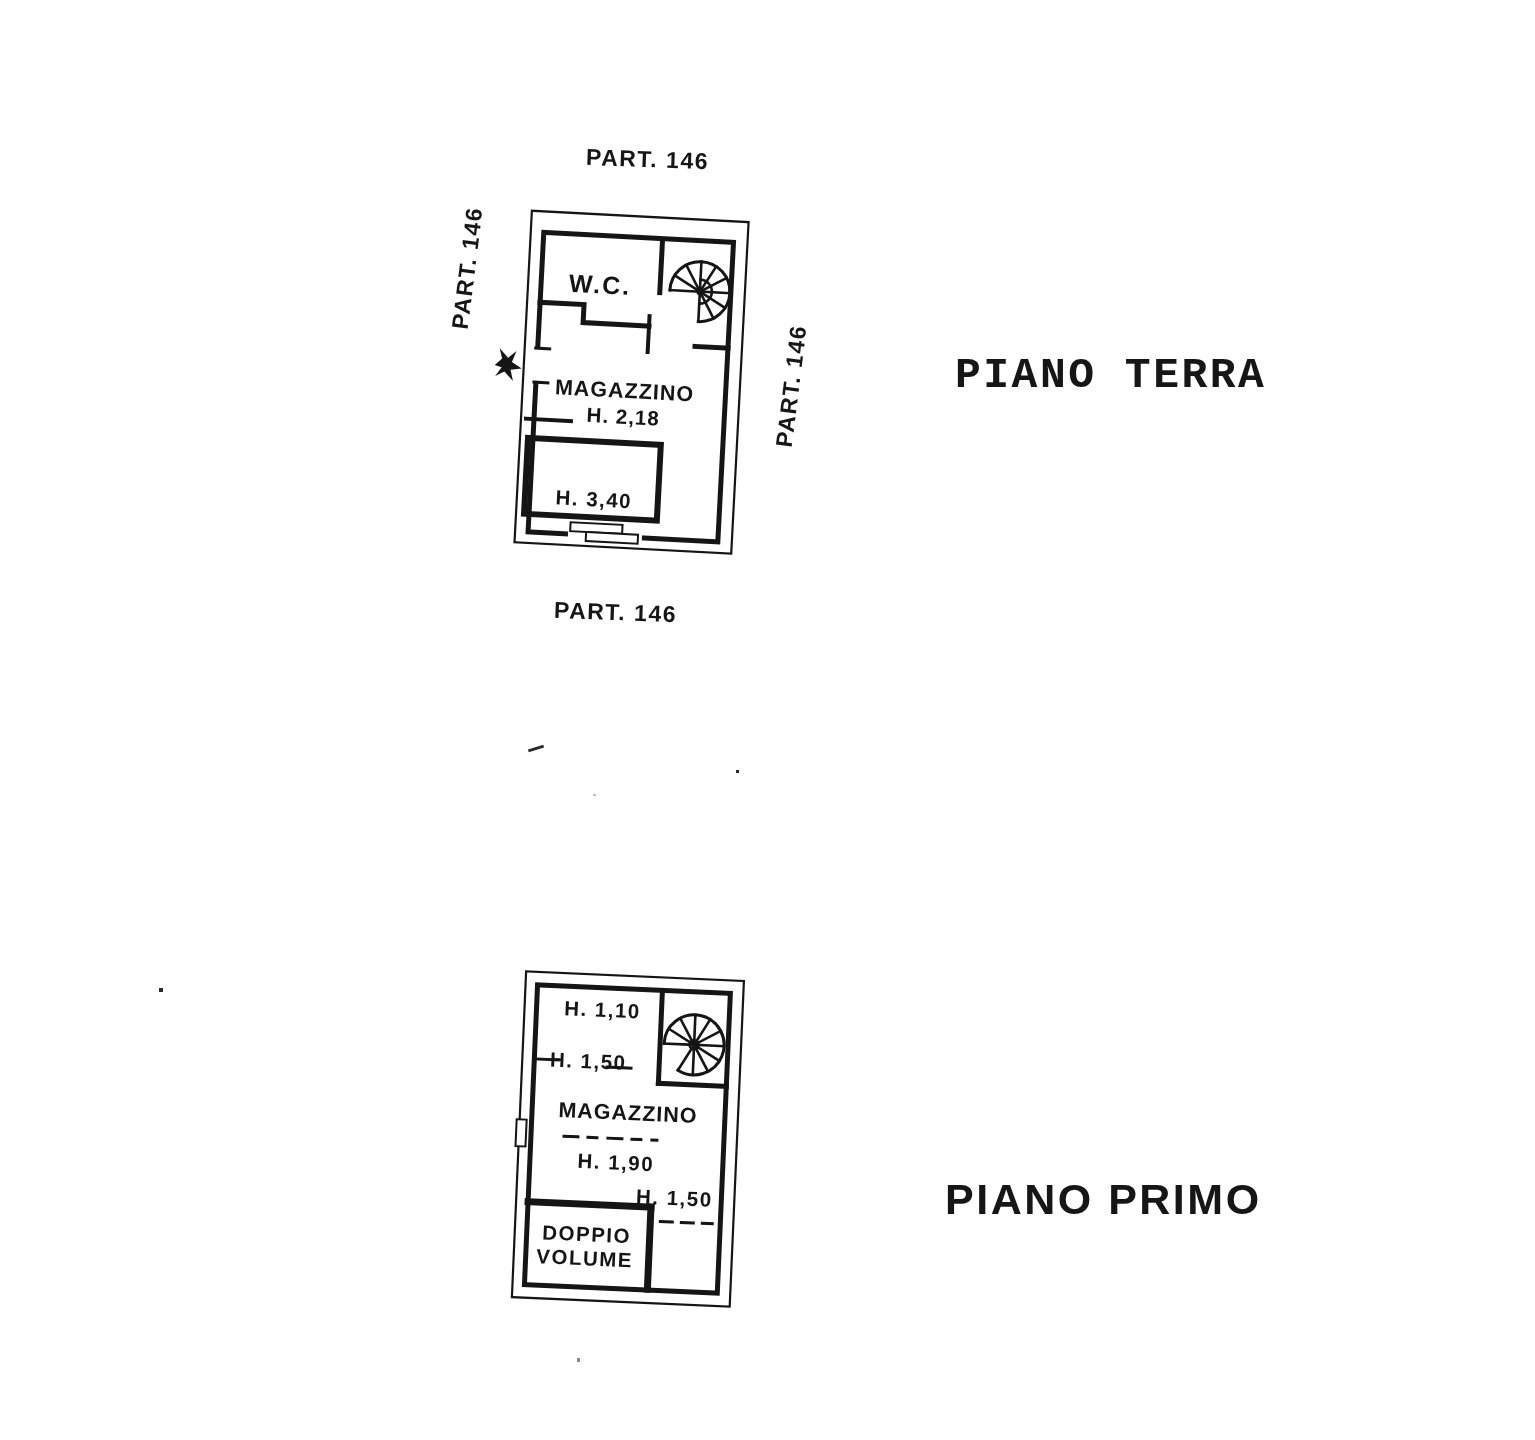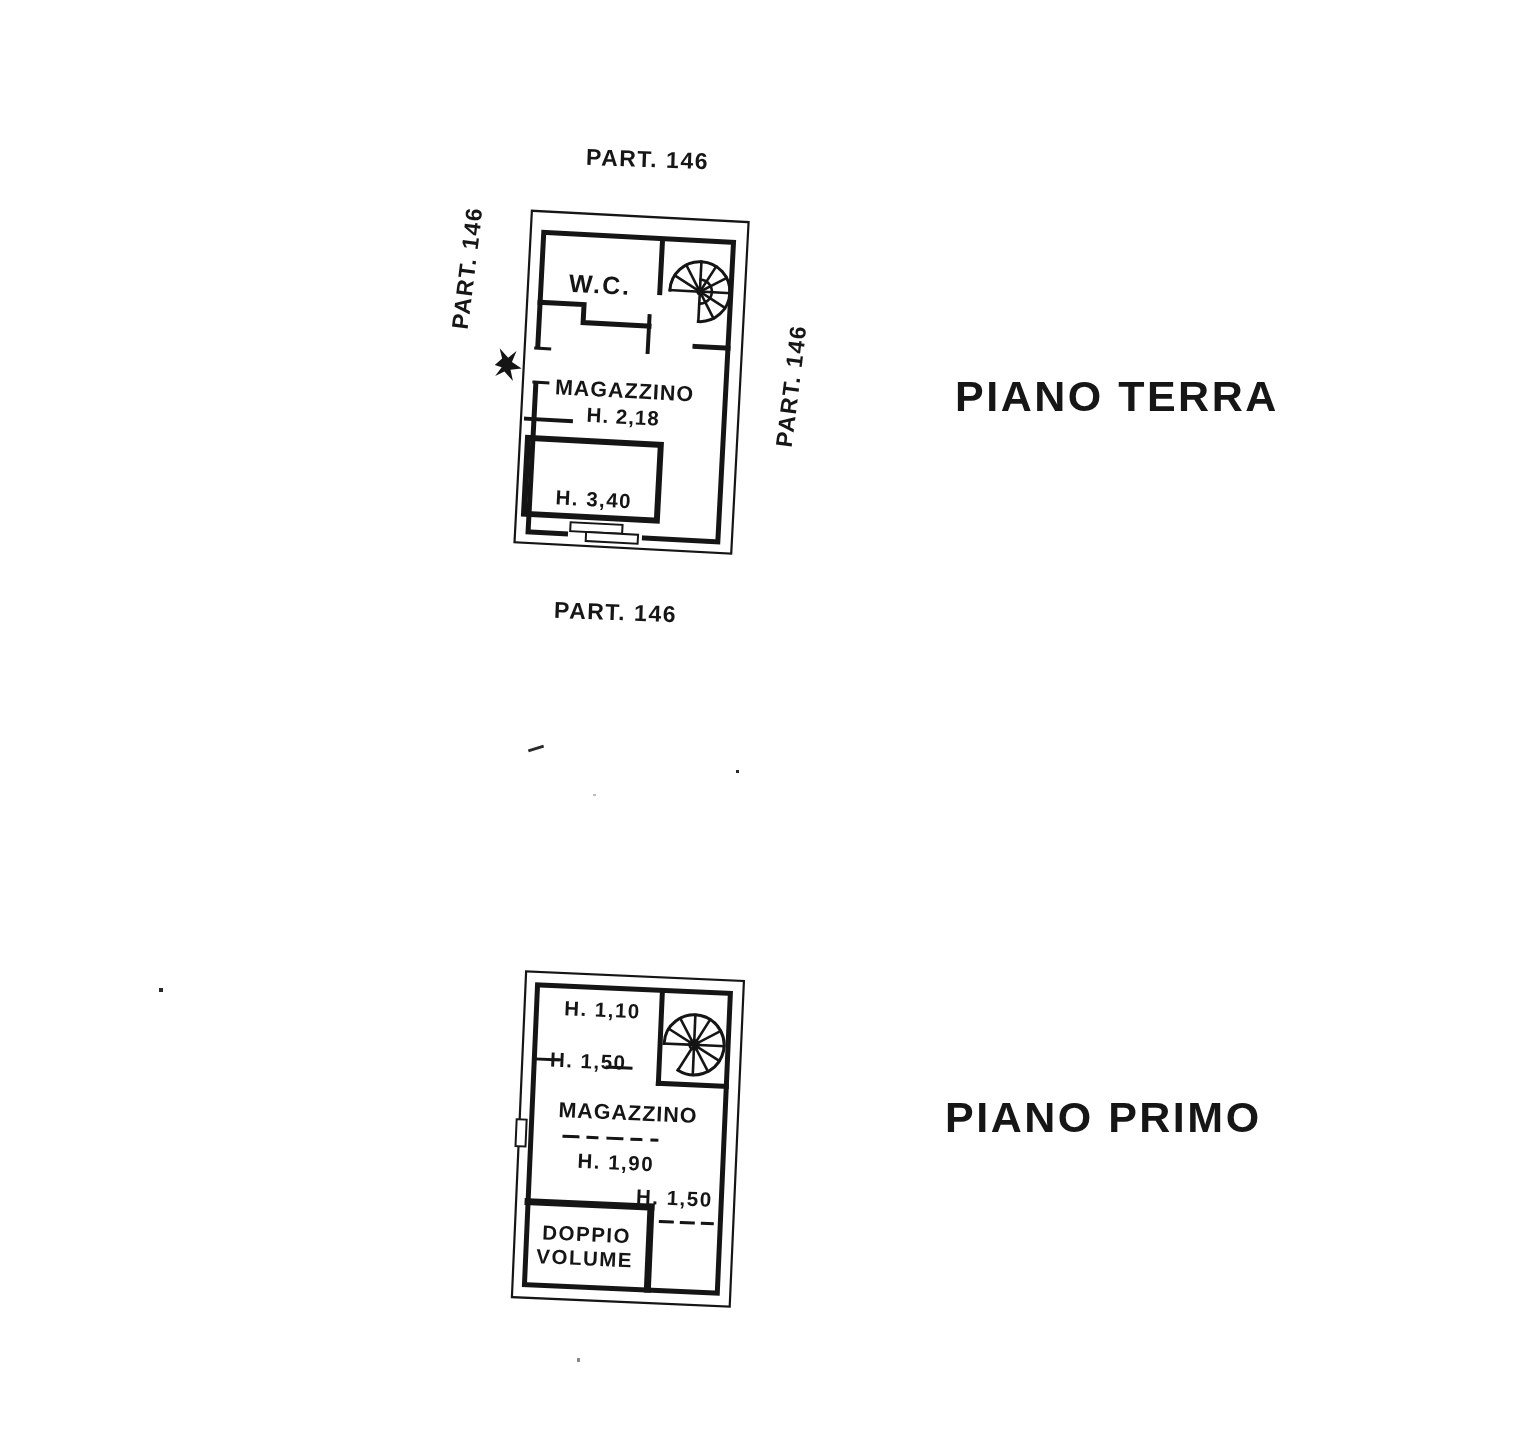--- a/index.html
+++ b/index.html
@@ -18,21 +18,21 @@
 <div id="page">
 
   <div class="lbl part" style="left:586px;top:146px;transform:rotate(2deg);">PART. 146</div>
 
   <div class="lbl part vert" style="left:411px;top:260px;width:112px;text-align:center;transform:rotate(-83deg);">PART. 146</div>
 
   <div class="lbl part vert" style="left:735px;top:378px;width:112px;text-align:center;transform:rotate(-83deg);">PART. 146</div>
 
   <div class="lbl part" style="left:554px;top:599px;transform:rotate(2deg);">PART. 146</div>
 
-  <div class="lbl floor-title" style="left:955px;top:372px;">PIANO TERRA</div>
+  <div class="lbl floor-title" style="left:955px;top:351px;font-family:Liberation Mono, monospace;">PIANO TERRA</div>
 
   <svg style="position:absolute;left:488px;top:203px;" width="290" height="380" viewBox="0 0 290 380">
     <g transform="rotate(3 140 180)" stroke="#151515" fill="none" stroke-linecap="square">
 
       <rect x="35" y="13" width="217" height="332" stroke-width="2.2"></rect>
 
       <rect x="48" y="34" width="190" height="300" stroke-width="5"></rect>
 
       <line x1="167" y1="36" x2="167" y2="88" stroke-width="5"></line>
 
@@ -71,21 +71,21 @@
       <rect x="90" y="322" width="52" height="9" stroke-width="2" fill="#ffffff"></rect>
       <rect x="106" y="331" width="52" height="9" stroke-width="2" fill="#ffffff"></rect>
 
       <text x="107" y="92" font-size="25" text-anchor="middle" stroke="none" letter-spacing="2">W.C.</text>
       <text x="137" y="195" font-size="21.5" text-anchor="middle" stroke="none" letter-spacing="1">MAGAZZINO</text>
       <text x="137" y="221" font-size="20.5" text-anchor="middle" stroke="none" letter-spacing="1">H. 2,18</text>
       <text x="112" y="305" font-size="20.5" text-anchor="middle" stroke="none" letter-spacing="1.5">H. 3,40</text>
     </g>
   </svg>
 
-  <div class="lbl floor-title" style="left:945px;top:1093px;">PIANO PRIMO</div>
+  <div class="lbl floor-title" style="left:945px;top:1175px;">PIANO PRIMO</div>
 
   <svg style="position:absolute;left:492px;top:962px;" width="280" height="375" viewBox="0 0 280 375">
     <g transform="rotate(2.5 135 175)" stroke="#151515" fill="none" stroke-linecap="square">
 
       <rect x="27" y="14" width="218" height="326" stroke-width="2.2"></rect>
 
       <rect x="39" y="27" width="193" height="300" stroke-width="5"></rect>
 
       <line x1="164" y1="29" x2="164" y2="120" stroke-width="5"></line>
       <line x1="164" y1="120" x2="232" y2="120" stroke-width="5"></line>

